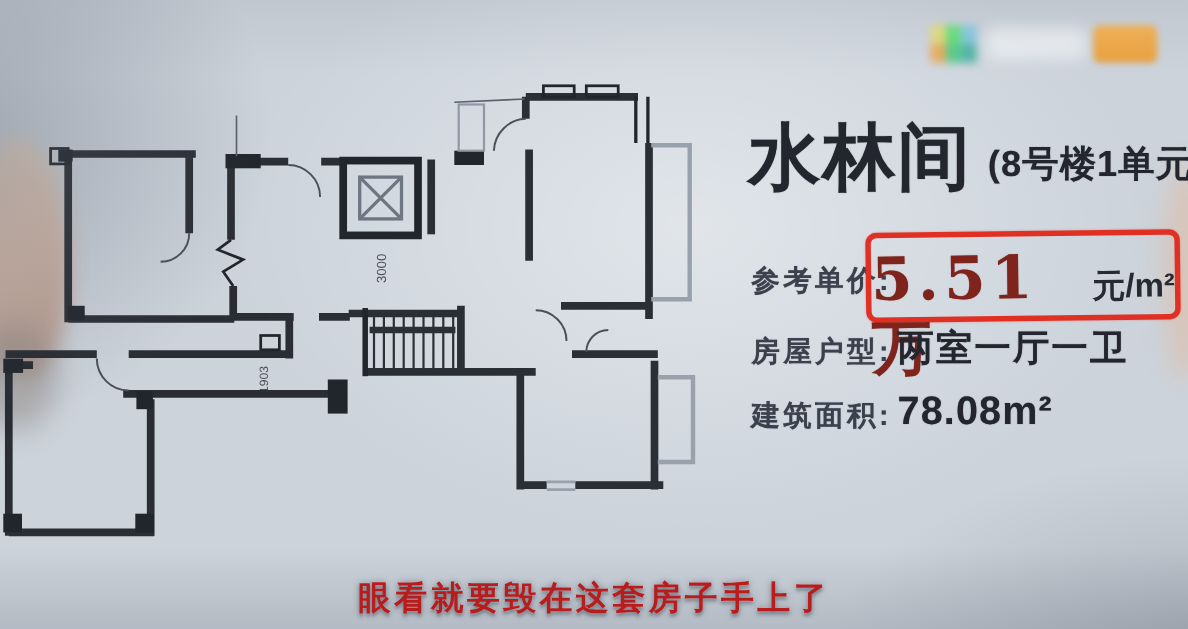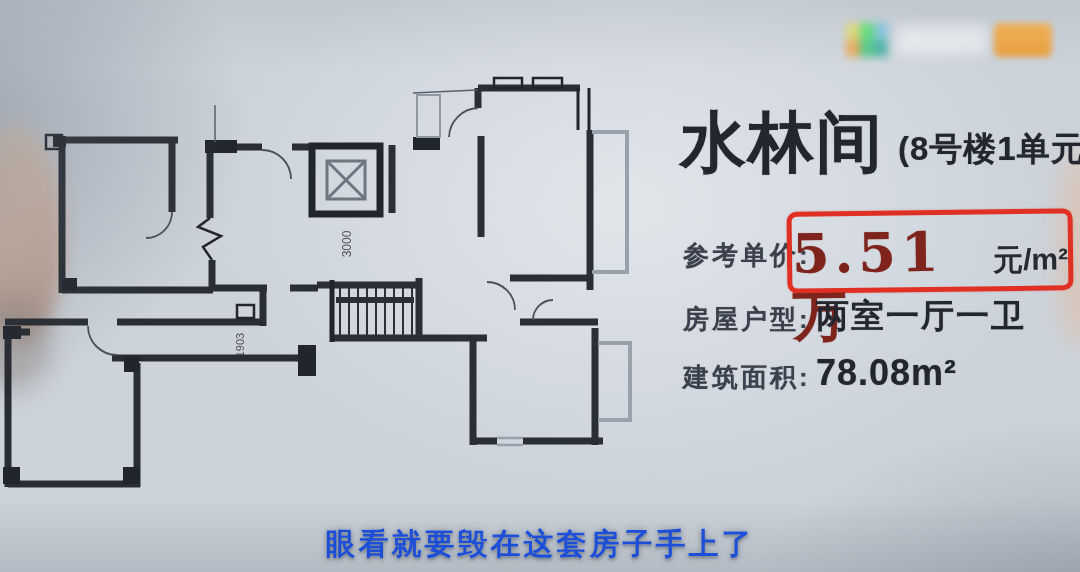--- a/index.html
+++ b/index.html
@@ -61,21 +61,21 @@
   .price-value{font-family:"DejaVu Serif","Liberation Serif",serif;
     font-size:54px;font-weight:700;color:#7e241d;letter-spacing:5px;line-height:1.15;
     text-shadow:0 0 1px rgba(126,36,29,.6);}
   .price-unit{font-size:30px;font-weight:700;color:#262a33;margin-left:8px;}
   .type-value{position:absolute;left:816px;top:294px;font-size:33px;font-weight:800;
     color:#23262e;letter-spacing:2px;text-shadow:0 0 1px rgba(35,38,46,.5);}
   .area-value{position:absolute;left:816px;top:352px;font-size:36px;font-weight:800;
     color:#23262e;letter-spacing:1px;text-shadow:0 0 1px rgba(35,38,46,.5);}
   
   .subtitle{position:absolute;left:0;right:0;bottom:7px;text-align:center;
-    font-size:30px;font-weight:700;letter-spacing:3px;color:#1d4ed8;
+    font-size:30px;font-weight:700;letter-spacing:3px;color:#b91c1c;
     text-shadow:0 0 6px rgba(122,132,142,.95), 0 2px 3px rgba(70,80,92,.5), 0 0 1px #fff;}
 </style>
 </head>
 <body>
 
 <div class="frame">
 
   <div class="sheen"></div>
 
   <div class="finger-left"></div>

